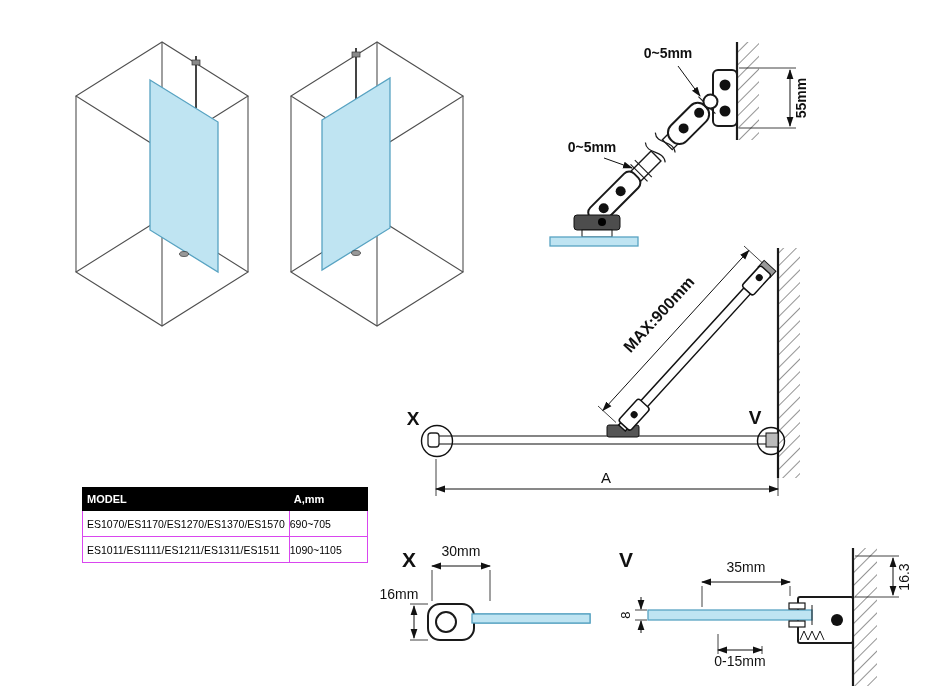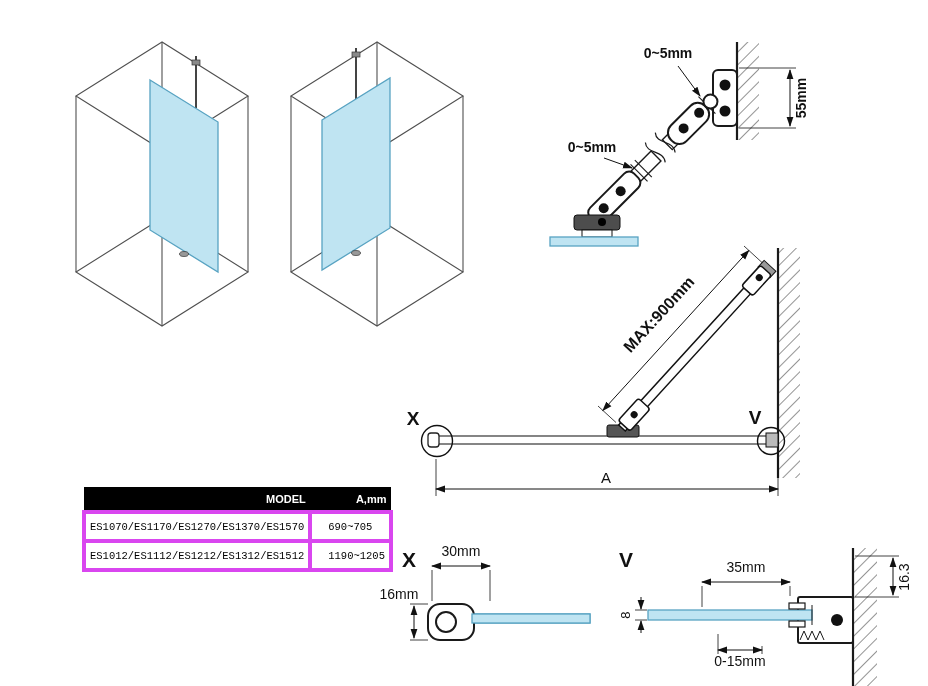--- a/index.html
+++ b/index.html
@@ -27,26 +27,26 @@
 
   
   .model-table {
     position:absolute; left:82px; top:487px;
     border-collapse:collapse; table-layout:fixed;
     font-size:10.5px; color:#000; background:#fff;
     border:1.5px solid #000;
   }
   .model-table th {
     background:#000; color:#fff; font-weight:bold; font-size:11px;
-    padding:5px 4px; border:1px solid #000; text-align:right;
+    padding:5px 4px; border:1px solid #000; text-align:left;
   }
   .model-table td {
-    border:4px solid #d946ef; padding:6.5px 4px; white-space:nowrap;font-family:Liberation Mono, monospace;
-  }
-  .model-table td.a-col { padding-left:16px; }
+    border:1px solid #d946ef; padding:6.5px 4px; white-space:nowrap;
+  }
+  .model-table td.a-col { padding-left:0; }
 </style>
 </head>
 <body>
 
 <div id="canvas">
 
 <svg id="drawing" width="928" height="686" viewBox="0 0 928 686" xmlns="http://www.w3.org/2000/svg">
   <defs>
     <marker id="aE" viewBox="0 0 10 8" markerWidth="10" markerHeight="8" refX="9" refY="4" orient="auto" markerUnits="userSpaceOnUse">
       <path d="M0,0.6 L10,4 L0,7.4 Z" fill="#111"></path>
@@ -228,19 +228,19 @@
       <th>MODEL</th>
       <th>A,mm</th>
     </tr>
   </thead>
   <tbody>
     <tr>
       <td>ES1070/ES1170/ES1270/ES1370/ES1570</td>
       <td class="a-col">690~705</td>
     </tr>
     <tr>
-      <td>ES1012/ES1112/ES1212/ES1312/ES1512</td>
-      <td class="a-col">1190~1205</td>
+      <td>ES1011/ES1111/ES1211/ES1311/ES1511</td>
+      <td class="a-col">1090~1105</td>
     </tr>
   </tbody>
 </table>
 
 </div>
 
 </body></html>

